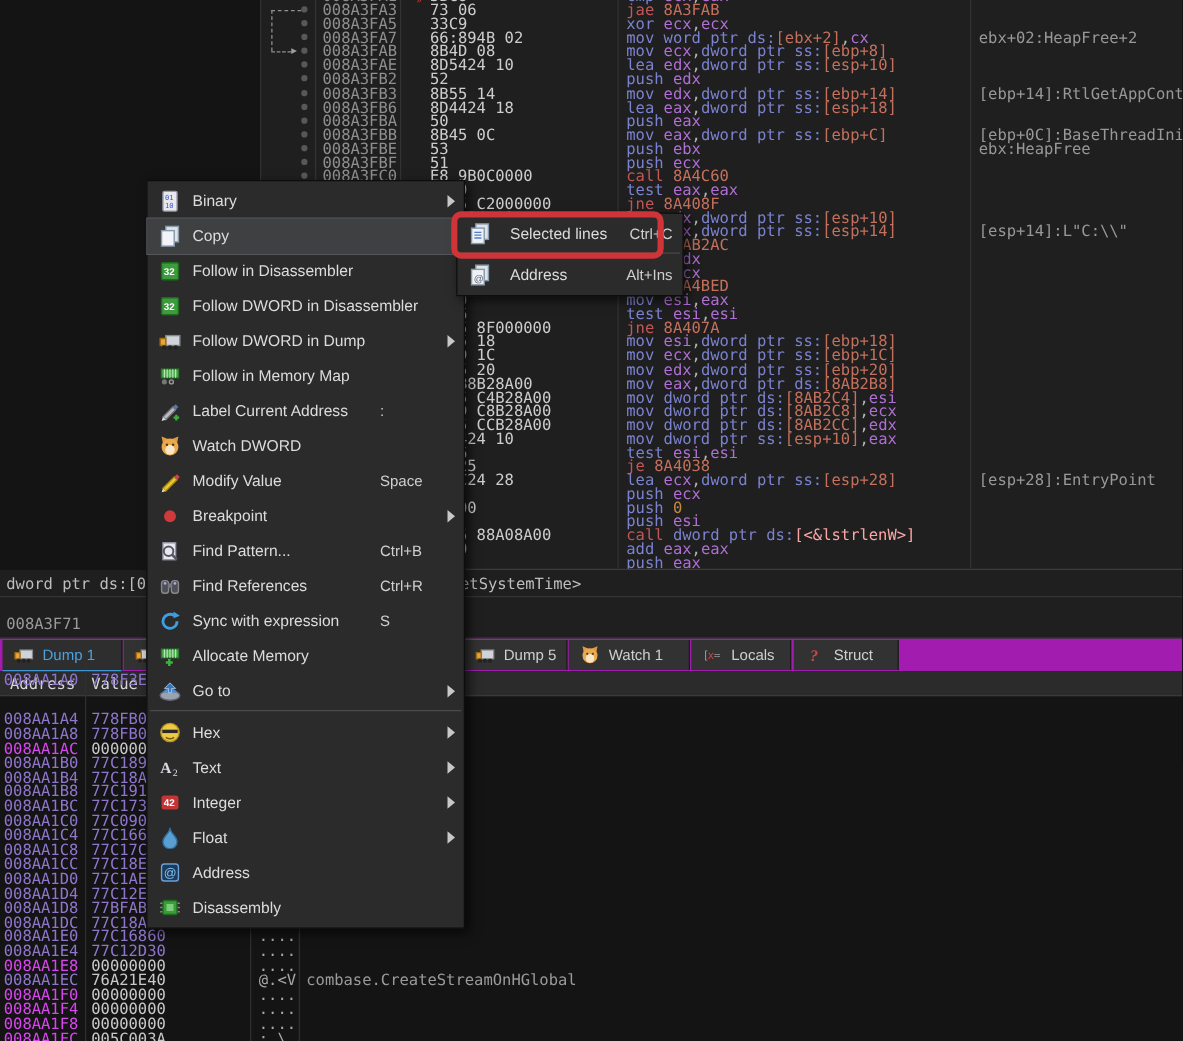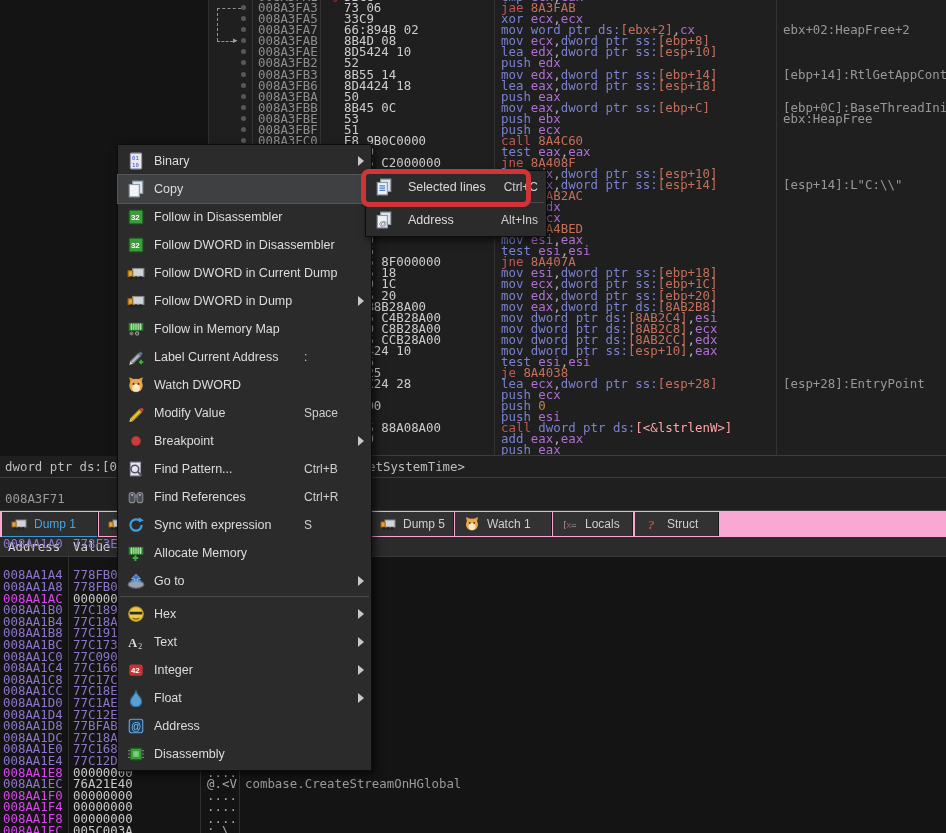--- a/index.html
+++ b/index.html
@@ -22,21 +22,21 @@
   #jline-v{position:absolute;left:8px;top:8px;width:1px;height:33px;border-left:1px dashed #909090;}
   #jline-t{position:absolute;left:8px;top:8px;width:24px;height:1px;border-top:1px dashed #909090;}
   #jline-b{position:absolute;left:8px;top:41px;width:16px;height:1px;border-top:1px dashed #909090;}
   #jarrow{position:absolute;left:24px;top:35px;color:#a0a0a0;font-size:9px;}
   
   #infobox{position:absolute;left:0;top:456px;width:946px;height:21px;background:#1f1f20;border-bottom:1px solid #3c3c3c;}
   #infobox span{position:absolute;top:3px;color:#bdbdbd;}
   #addrbox{position:absolute;left:0;top:478px;width:946px;height:32px;background:#1f1f20;border-bottom:1px solid #3c3c3c;}
   #addrbox span{position:absolute;left:5px;top:13px;color:#9a9a9a;}
   
-  #tabbar{position:absolute;left:0;top:511px;width:946px;height:26px;background:#f9a8d4;}
+  #tabbar{position:absolute;left:0;top:511px;width:946px;height:26px;background:#a21caf;}
   .tab{position:absolute;top:1px;height:24px;background:#323232;border-right:1px solid #1a1a1a;
        color:#cfcfcf;font-size:12px;}
   .tab .tlabel{position:absolute;left:32px;top:5px;white-space:nowrap;}
   .tab .tic{position:absolute;left:9px;top:4px;width:16px;height:16px;}
   .tab.active{background:#2e2e2e;color:#4aa3e0;border-bottom:2px solid #3d96d2;}
   
   #dumphdr{position:absolute;left:0;top:537px;width:946px;height:19px;background:#2b2b2b;border-bottom:1px solid #3a3a3a;}
   #dumphdr span{position:absolute;top:2px;color:#d8d8d8;}
   .vline{position:absolute;top:537px;height:296px;width:1px;background:#2f2f2f;}
   #dumprows{position:absolute;left:0;top:0;width:946px;height:833px;}
@@ -281,32 +281,20 @@
       <div class="mi">
         <span class="mic">
           <svg viewBox="0 0 16 16">
             <rect x="5" y="4" width="10" height="7" fill="#cfd4da" stroke="#888"></rect>
             <path d="M1 6 h4 v5 h-4 z" fill="#e8a33d" stroke="#a06a10"></path>
             <circle cx="4" cy="12.5" r="1.6" fill="#222"></circle>
             <circle cx="8" cy="12.5" r="1.6" fill="#222"></circle>
             <circle cx="12" cy="12.5" r="1.6" fill="#222"></circle>
           </svg>
         </span>
-        <span class="ml">Follow DWORD in Current Dump</span>
-      </div>
-      <div class="mi">
-        <span class="mic">
-          <svg viewBox="0 0 16 16">
-            <rect x="5" y="4" width="10" height="7" fill="#cfd4da" stroke="#888"></rect>
-            <path d="M1 6 h4 v5 h-4 z" fill="#e8a33d" stroke="#a06a10"></path>
-            <circle cx="4" cy="12.5" r="1.6" fill="#222"></circle>
-            <circle cx="8" cy="12.5" r="1.6" fill="#222"></circle>
-            <circle cx="12" cy="12.5" r="1.6" fill="#222"></circle>
-          </svg>
-        </span>
         <span class="ml">Follow DWORD in Dump</span>
         <span class="marr"></span>
       </div>
       <div class="mi">
         <span class="mic">
           <svg viewBox="0 0 16 16">
             <rect x="2" y="3" width="12" height="6" fill="#4cae4c" stroke="#2d7d2d"></rect>
             <path d="M4 3v6 M6 3v6 M8 3v6 M10 3v6 M12 3v6" stroke="#bfe8bf" stroke-width="0.8"></path>
             <circle cx="4" cy="12" r="1.8" fill="#777"></circle>
             <circle cx="9" cy="12" r="1.4" fill="#333" stroke="#999"></circle>

